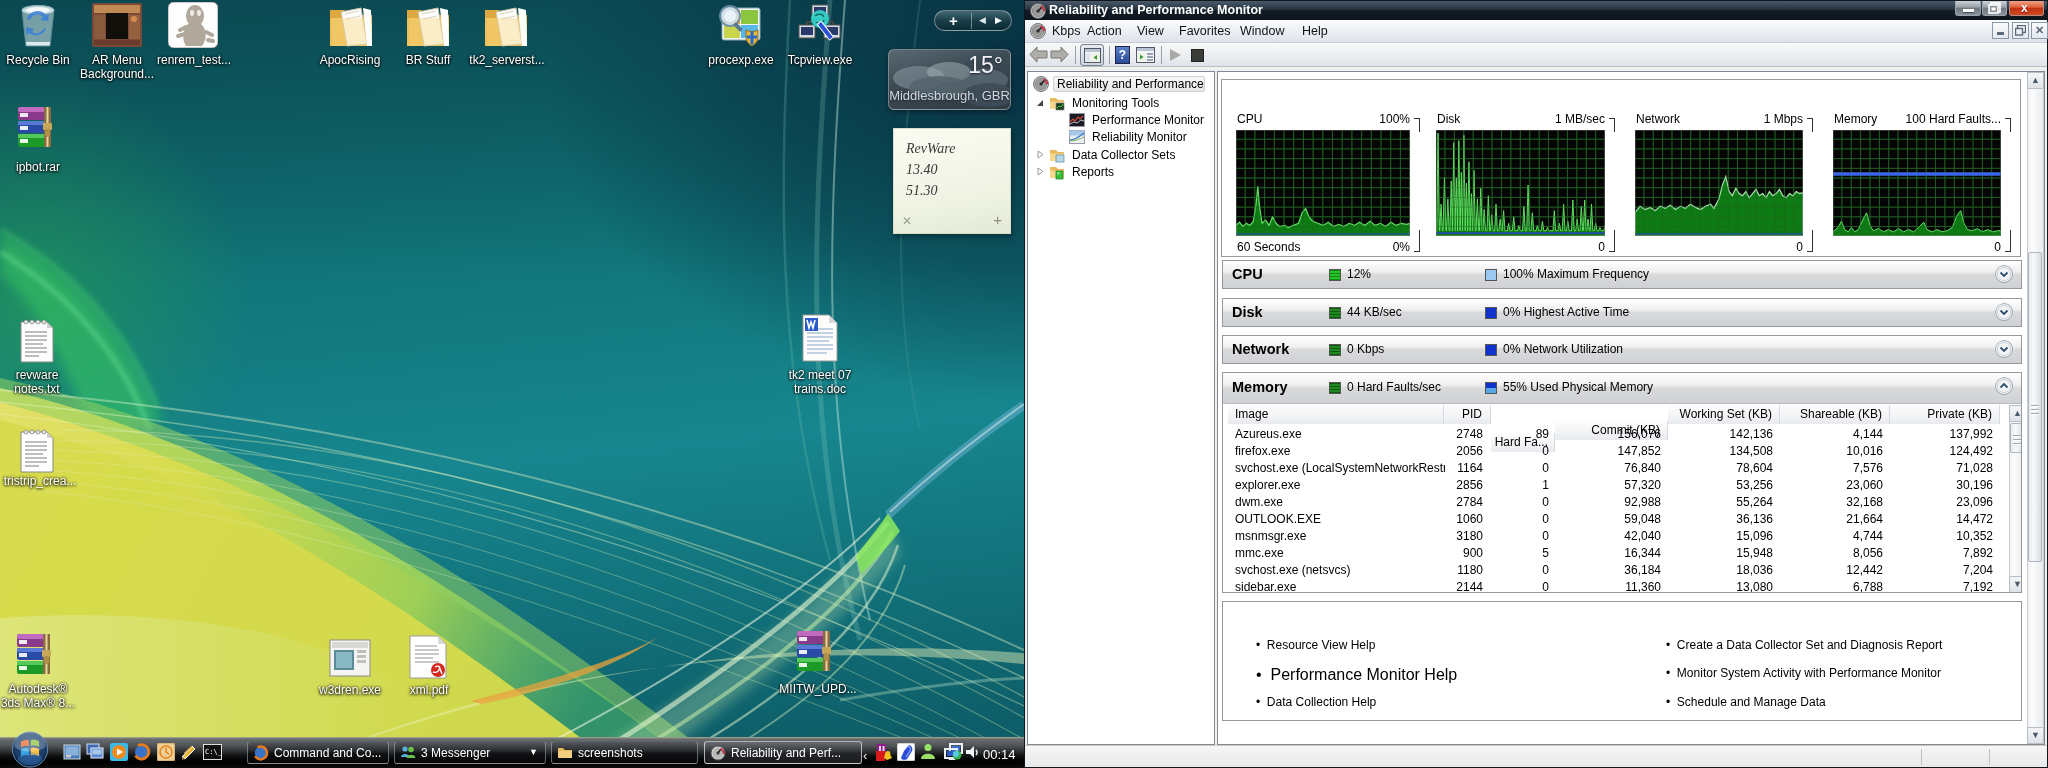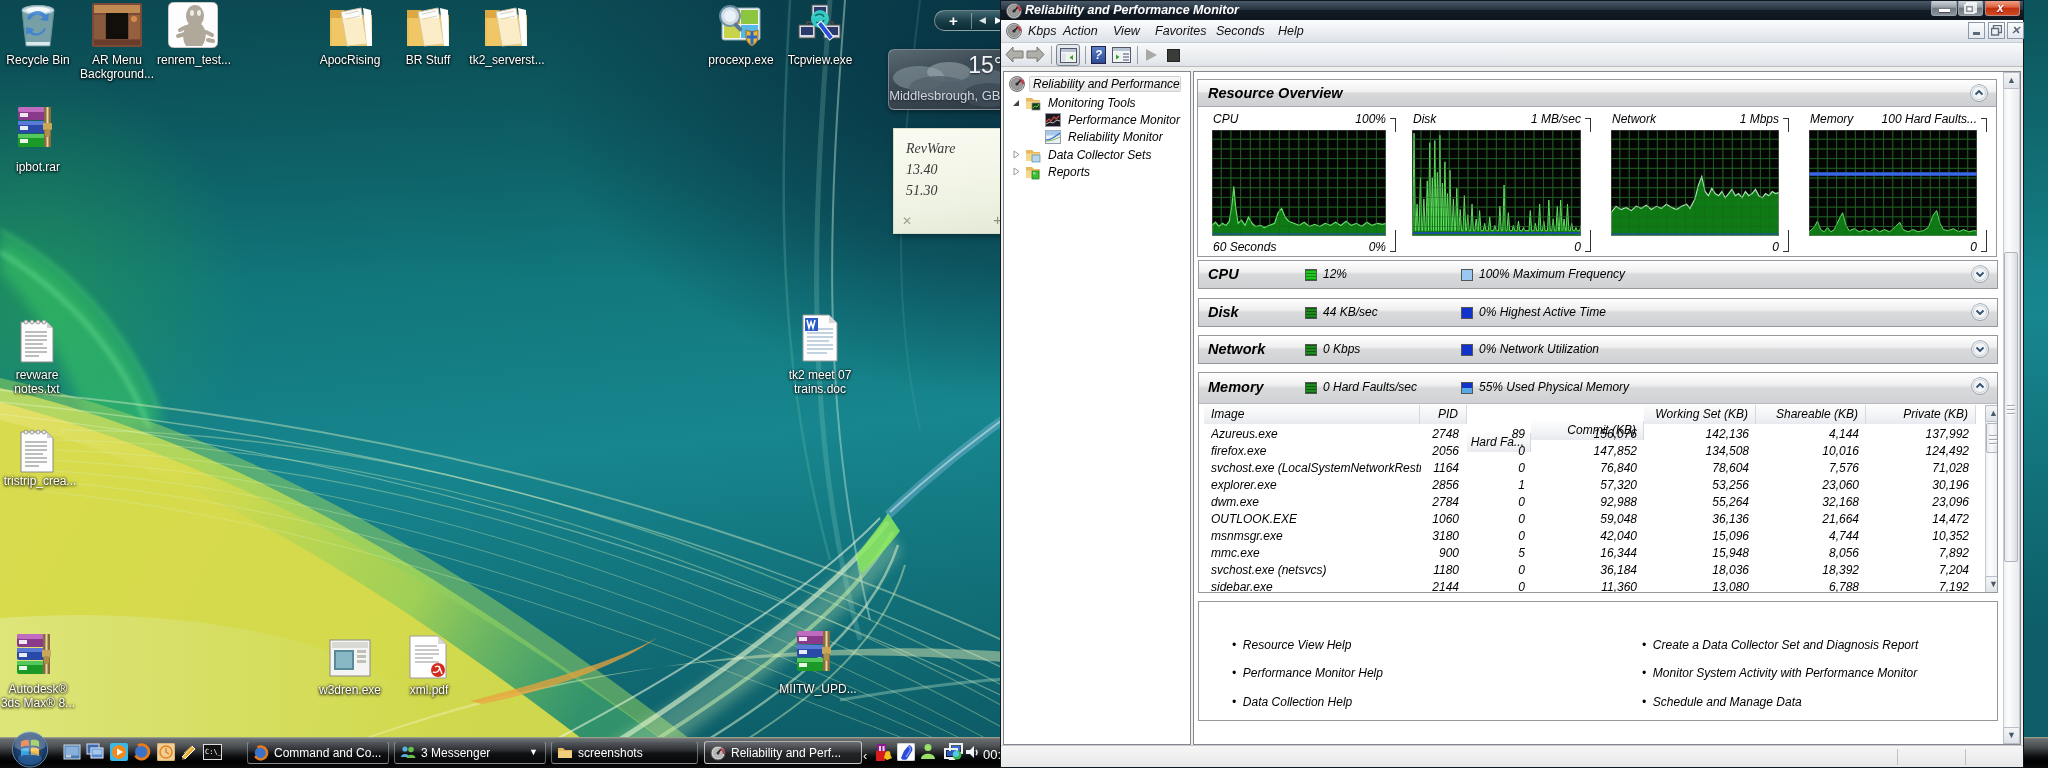--- a/index.html
+++ b/index.html
@@ -13,22 +13,22 @@
   
   #taskbar { position:absolute; left:0; top:737px; width:2048px; height:31px;
      background:linear-gradient(#9aa08e 0%, #686c6e 7%, #505456 28%, #2a2c2e 48%, #0e0f10 62%, #000 80%, #0c0c0c 100%); }
   .tbtn { position:absolute; top:741px; height:23px; border-radius:3px;
      border:1px solid rgba(200,210,220,.45);
      background:linear-gradient(#55585e, #2b2d31 40%, #101113 55%, #070708);
      color:#fff; font-size:12px; }
   .tbtn .ic { position:absolute; left:5px; top:3px; width:16px; height:16px; }
   .tbtn .tx { position:absolute; left:26px; top:4px; white-space:nowrap; overflow:hidden; }
   
-  #win { position:absolute; left:1000px; top:0; width:1024px; height:768px;
-         background:#f0f0ee; border:1px solid #10181f;font-style:italic; }
+  #win { position:absolute; left:1024px; top:0; width:1024px; height:768px;
+         background:#f0f0ee; border:1px solid #10181f; }
   #titlebar { position:absolute; left:0; top:0; width:1022px; height:19px;
       background:linear-gradient(#4a5a6a 0%, #26333f 45%, #131d27 50%, #0d141c 100%); }
   #titlebar .t { position:absolute; left:24px; top:2px; color:#fff; font-weight:bold; font-size:12.5px; }
   #menubar { position:absolute; left:0; top:19px; width:1022px; height:23px;
       background:linear-gradient(#fbfcfd, #e9edf2 60%, #dde2e9); border-bottom:1px solid #c8cdd4;
       font-size:12.5px; color:#111; }
   .menu-item { position:absolute; top:4px; }
   #toolbar { position:absolute; left:0; top:42px; width:1022px; height:24px;
       background:linear-gradient(#f8f9fa, #e8ebef 70%, #dfe3e8); border-bottom:1px solid #b8bec6; }
   #statusbar { position:absolute; left:0; top:744px; width:1022px; height:22px;
@@ -552,21 +552,21 @@
     </div>
 
     <div id="menubar">
       <svg class="abs" style="left:5px;top:3px" width="16" height="16" viewBox="0 0 16 16">
           <use href="#perficon"></use>
         </svg>
       <div class="menu-item" style="left:27px;">Kbps</div>
       <div class="menu-item" style="left:62px;">Action</div>
       <div class="menu-item" style="left:112px;">View</div>
       <div class="menu-item" style="left:154px;">Favorites</div>
-      <div class="menu-item" style="left:215px;">Seconds</div>
+      <div class="menu-item" style="left:215px;">Window</div>
       <div class="menu-item" style="left:277px;">Help</div>
       <div class="abs" style="left:967px;top:2px;width:17px;height:17px;border:1px solid #8a98a8;background:linear-gradient(#fafbfc,#e4e8ee);">
         <div class="abs" style="left:4px;top:9px;width:7px;height:3px;background:#5a6a78;"></div>
       </div>
       <div class="abs" style="left:987px;top:2px;width:17px;height:17px;border:1px solid #8a98a8;background:linear-gradient(#fafbfc,#e4e8ee);">
         <svg class="abs" style="left:2px;top:2px" width="11" height="11" viewBox="0 0 11 11">
             <rect x="2.5" y="0.5" width="8" height="7" fill="none" stroke="#5a6a78" stroke-width="1.4"></rect>
             <rect x="0.5" y="3.5" width="7" height="6.5" fill="#eef1f4" stroke="#5a6a78" stroke-width="1.4"></rect>
           </svg>
       </div>
@@ -680,26 +680,20 @@
         </g>
         <g id="circup">
           <circle cx="9" cy="9" r="8.5" fill="#f2f4f6" stroke="#98a2ac"></circle>
           <circle cx="9" cy="9" r="6.5" fill="none" stroke="#c8d0d8"></circle>
           <path d="M5.5,10.5 L9,7 L12.5,10.5" fill="none" stroke="#31506e" stroke-width="1.8"></path>
         </g>
       </defs>
         </svg>
 
       <div class="secbox" style="left:3px;top:7px;height:178px;">
-        <div class="sechdr">
-            <div class="ht">Resource Overview</div>
-          <svg class="cbtn" style="background:none;border:none" width="26" height="26" viewBox="0 0 19 19">
-              <use href="#circup"></use>
-            </svg>
-        </div>
         <div class="glabel" style="left:15px;top:32px;">CPU</div>
         <div class="glabel" style="left:110px;top:32px;width:78px;text-align:right;">100%</div>
         <div class="bracket t" style="left:192px;top:38px;height:14px;"></div>
         <div class="glabel" style="left:215px;top:32px;">Disk</div>
         <div class="glabel" style="left:305px;top:32px;width:78px;text-align:right;">1 MB/sec</div>
         <div class="bracket t" style="left:387px;top:38px;height:14px;"></div>
         <div class="glabel" style="left:414px;top:32px;">Network</div>
         <div class="glabel" style="left:503px;top:32px;width:78px;text-align:right;">1 Mbps</div>
         <div class="bracket t" style="left:585px;top:38px;height:14px;"></div>
         <div class="glabel" style="left:612px;top:32px;">Memory</div>
@@ -886,21 +880,21 @@
 <span class="td num" style="left:440px;width:105px;">15,948</span>
 <span class="td num" style="left:552px;width:103px;">8,056</span>
 <span class="td num" style="left:662px;width:103px;">7,892</span>
 </div>
 <div class="tr" style="top:157px;">
 <span class="td" style="left:7px;width:206px;">svchost.exe (netsvcs)</span>
 <span class="td num" style="left:216px;width:39px;">1180</span>
 <span class="td num" style="left:263px;width:58px;">0</span>
 <span class="td num" style="left:327px;width:106px;">36,184</span>
 <span class="td num" style="left:440px;width:105px;">18,036</span>
-<span class="td num" style="left:552px;width:103px;">18,392</span>
+<span class="td num" style="left:552px;width:103px;">12,442</span>
 <span class="td num" style="left:662px;width:103px;">7,204</span>
 </div>
 <div class="tr" style="top:174px;">
 <span class="td" style="left:7px;width:206px;">sidebar.exe</span>
 <span class="td num" style="left:216px;width:39px;">2144</span>
 <span class="td num" style="left:263px;width:58px;">0</span>
 <span class="td num" style="left:327px;width:106px;">11,360</span>
 <span class="td num" style="left:440px;width:105px;">13,080</span>
 <span class="td num" style="left:552px;width:103px;">6,788</span>
 <span class="td num" style="left:662px;width:103px;">7,192</span>
@@ -912,21 +906,21 @@
             <div style="margin:11px 2px 0 2px;border-top:1px solid #a0a8b4;border-bottom:1px solid #fff;"></div>
             <div style="margin:2px 2px 0 2px;border-top:1px solid #a0a8b4;border-bottom:1px solid #fff;"></div>
             <div style="margin:2px 2px 0 2px;border-top:1px solid #a0a8b4;border-bottom:1px solid #fff;"></div>
           </div>
           <div class="sb-btn" style="left:781px;top:171px;">▼</div>
         </div>
       </div>
 
       <div class="secbox" style="left:4px;top:529px;height:120px;">
         <div class="abs" style="left:33px;top:36px;font-size:12px;">• &nbsp;Resource View Help</div>
-        <div class="abs" style="left:33px;top:64px;font-size:12px;">• &nbsp;Performance Monitor Help</div>
+        <div class="abs" style="left:33px;top:64px;font-size:16px;">• &nbsp;Performance Monitor Help</div>
         <div class="abs" style="left:33px;top:93px;font-size:12px;">• &nbsp;Data Collection Help</div>
         <div class="abs" style="left:443px;top:36px;font-size:12px;">• &nbsp;Create a Data Collector Set and Diagnosis Report</div>
         <div class="abs" style="left:443px;top:64px;font-size:12px;">• &nbsp;Monitor System Activity with Performance Monitor</div>
         <div class="abs" style="left:443px;top:93px;font-size:12px;">• &nbsp;Schedule and Manage Data</div>
       </div>
 
       <div class="sb-track" style="left:809px;top:0px;width:17px;height:672px;"></div>
       <div class="sb-btn" style="left:809px;top:0px;">▲</div>
       <div class="sb-thumb" style="left:810px;top:180px;height:310px;">
         <div style="margin:152px 2px 0 2px;border-top:1px solid #a0a8b4;border-bottom:1px solid #fff;"></div>

